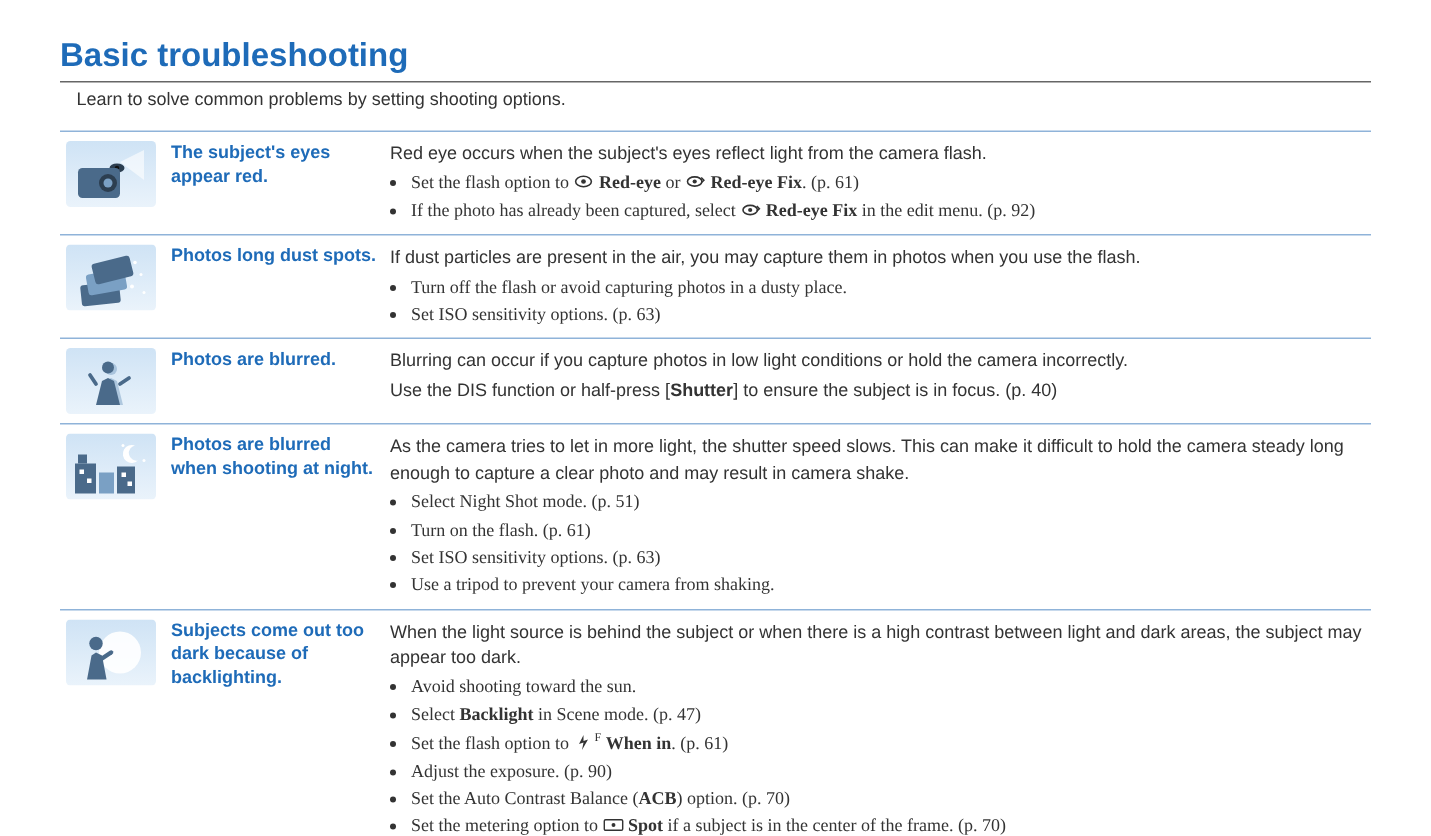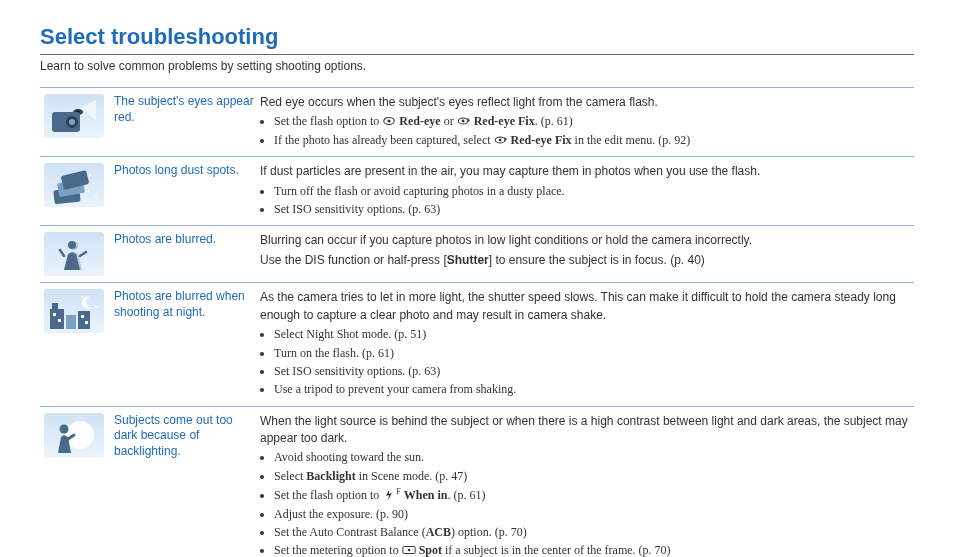--- a/index.html
+++ b/index.html
@@ -17,21 +17,21 @@
     font-size: 22px;
     font-weight: 700;
     margin: 0 0 4px 0;
   }
   .hr {
     border: none;
     border-top: 1px solid #666;
     margin: 0 0 4px 0;
   }
   .intro {
-    margin: 0 0 14px 0;
+    margin: 0 0 14px 11px;
     font-size: 12px;
   }
   .section {
     display: flex;
     border-top: 1px solid #8fb3d9;
     padding: 4px 0 6px 0;
   }
   .section:last-child { border-bottom: none; }
   .thumb {
     width: 68px;
@@ -39,21 +39,21 @@
     display: flex;
     align-items: flex-start;
     justify-content: center;
     padding-top: 2px;
   }
   .thumb svg { display: block; }
   .label {
     width: 140px;
     flex: 0 0 140px;
     color: #1e6bb8;
-    font-weight: 400;
+    font-weight: 700;
     font-size: 12px;
     padding: 2px 6px 0 6px;
     line-height: 1.3;
   }
   .body {
     flex: 1;
     font-size: 12px;
     line-height: 1.45;
     padding-top: 2px;
   }
@@ -63,21 +63,21 @@
   .body b { font-weight: 700; }
   .inline-icon {
     display: inline-block;
     vertical-align: -2px;
     width: 14px; height: 12px;
   }
 </style>
 </head>
 <body>
 
-<h1>Select troubleshooting</h1>
+<h1>Basic troubleshooting</h1>
 <hr class="hr">
 <p class="intro">Learn to solve common problems by setting shooting options.</p>
 
 <div id="sections">
     <div class="section">
       <div class="thumb">
         <svg width="60" height="44" viewBox="0 0 60 44">
           <defs>
             <linearGradient id="bg" x1="0" y1="0" x2="0" y2="1">
               <stop offset="0" stop-color="#cfe3f5"></stop>

